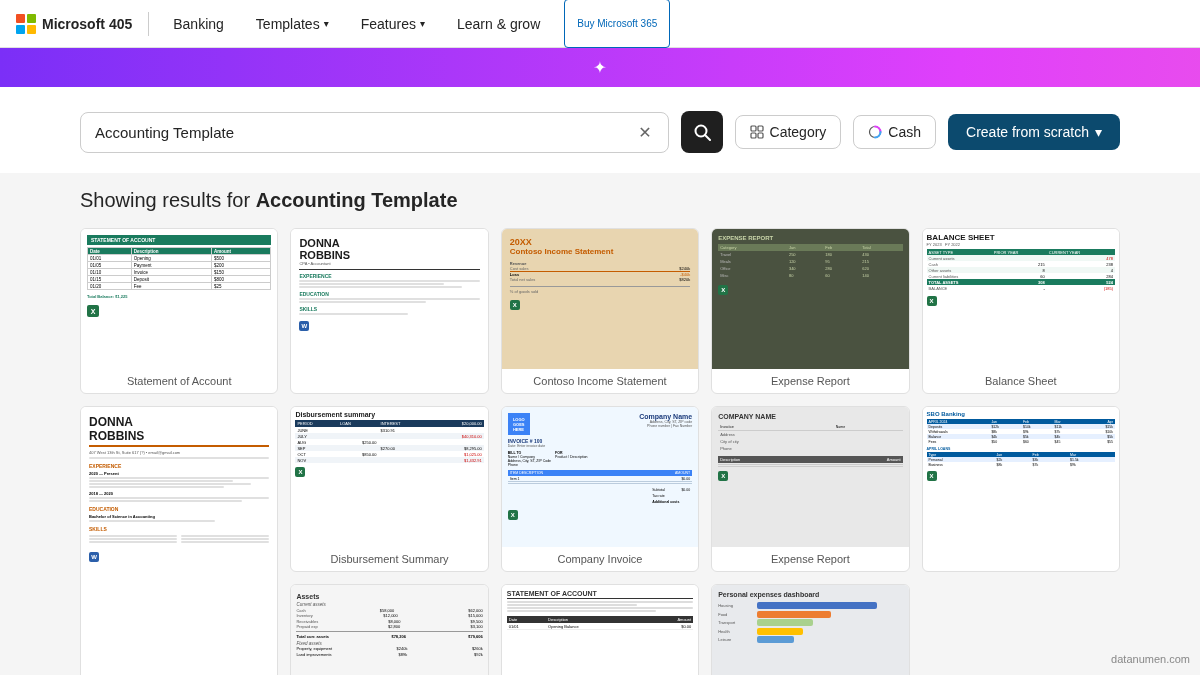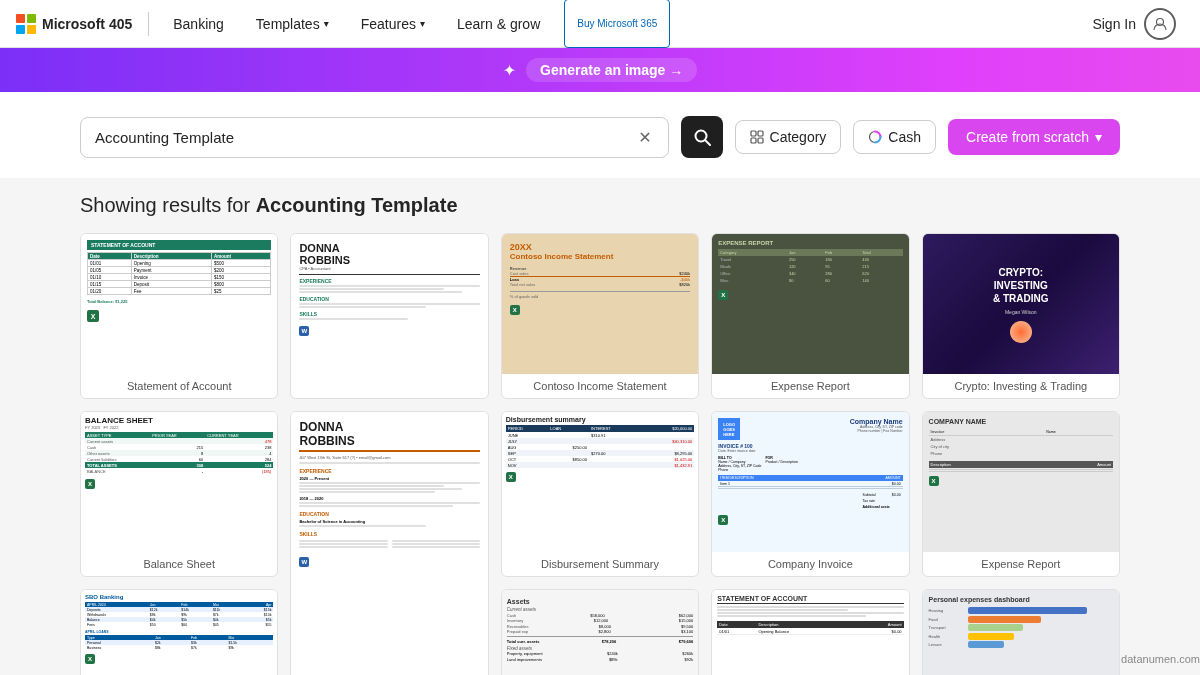--- a/index.html
+++ b/index.html
@@ -87,21 +87,21 @@
       background: #1f1f1f; border: none; border-radius: 8px;
       width: 42px; height: 42px; display: flex; align-items: center; justify-content: center;
       cursor: pointer; color: #fff; font-size: 18px;
     }
     .filter-btn {
       display: flex; align-items: center; gap: 6px;
       background: none; border: 1px solid #ccc; border-radius: 8px;
       padding: 8px 14px; font-size: 14px; color: #252525; cursor: pointer;
     }
     .create-scratch-btn {
-      background: #d946ef; color: #fff; border: none; border-radius: 8px;
+      background: #0c4a6e; color: #fff; border: none; border-radius: 8px;
       padding: 10px 18px; font-size: 14px; cursor: pointer;
       display: flex; align-items: center; gap: 6px; white-space: nowrap;
     }
 
     
     .results-section {
       padding: 16px 80px 20px;
       background: #f5f5f5;
     }
     .results-title {
@@ -142,21 +142,21 @@
     }
     .statement-header { background: #1a7b5e; color: #fff; padding: 2px 4px; font-size: 6px; font-weight: bold; display: flex; justify-content: space-between; align-items: center; }
     .table-mini { width: 100%; border-collapse: collapse; font-size: 4.5px; }
     .table-mini td { padding: 0.5px 2px; border: 0.5px solid #ccc; }
     .table-mini .th { background: #1a7b5e; color: white; font-weight: bold; }
     .resume-name { font-size: 10px; font-weight: bold; color: #1a1a1a; }
     .resume-section { font-size: 5.5px; font-weight: bold; color: #1a7b5e; margin-top: 3px; }
 
     
     .watermark {
-      position: fixed; bottom: 10px; right: 0;
+      position: fixed; bottom: 10px; right: 10px;
       font-size: 11px; color: #888; z-index: 999; margin-top: 20px;
     }
   </style>
 </head>
 <body>
 
 <nav class="top-nav">
   <div class="ms365-logo">
     <div class="logo-grid">
       <span></span>
@@ -172,34 +172,24 @@
     <span>Templates</span>
     <span class="chevron-down">▾</span>
   </div>
   <div class="nav-link-dropdown">
     <span>Features</span>
     <span class="chevron-down">▾</span>
   </div>
   <span class="nav-link">Learn &amp; grow</span>
   <button class="buy-btn">Buy Microsoft 365</button>
   <div class="nav-spacer"></div>
-  <button class="sign-in-btn">
-    <span>Sign In</span>
-    <div class="avatar-circle">
-      <svg width="16" height="16" viewBox="0 0 16 16" fill="none">
-          <circle cx="8" cy="6" r="3.5" stroke="#605e5c" stroke-width="1.2"></circle>
-          <path d="M2 14c0-3.3 2.7-6 6-6s6 2.7 6 6" stroke="#605e5c" stroke-width="1.2" fill="none"></path>
-        </svg>
-    </div>
-  </button>
 </nav>
 
 <div class="promo-banner">
   <span class="spark">✦</span>
-  <a class="promo-link">Generate an image →</a>
 </div>
 
 <div class="search-section">
   <div class="search-bar">
     <input class="search-input" type="text" value="Accounting Template" style="">
     <button class="clear-btn">✕</button>
   </div>
   <button class="search-btn">
     <svg width="18" height="18" viewBox="0 0 18 18" fill="none">
       <circle cx="8" cy="8" r="5.5" stroke="white" stroke-width="2"></circle>
@@ -391,30 +381,20 @@
           <div style="margin-top:6px;display:flex;align-items:center;gap:3px;">
             <div style="width:10px;height:10px;background:#217346;border-radius:2px;display:flex;align-items:center;justify-content:center;">
               <span style="color:white;font-size:6px;font-weight:bold;">X</span>
             </div>
           </div>
         </div>
       </div>
       <div class="card-label">Expense Report</div>
     </div>
 
-    <div class="template-card">
-      <div class="card-image">
-        <div class="preview" style="background:linear-gradient(135deg,#2d1b5e,#1a0a3e,#3d2070);display:flex;flex-direction:column;align-items:center;justify-content:center;height:100%;">
-          <div style="font-size:10px;font-weight:bold;color:white;text-align:center;line-height:1.3;">CRYPTO:<br>INVESTING<br>&amp; TRADING</div>
-          <div style="font-size:5px;color:#ccc;margin-top:4px;">Megan Wilson</div>
-          <div style="width:22px;height:22px;border-radius:50%;background:radial-gradient(circle,#ff6b35,#f7c59f);margin-top:6px;"></div>
-        </div>
-      </div>
-      <div class="card-label">Crypto: Investing &amp; Trading</div>
-    </div>
 
     <div class="template-card">
       <div class="card-image">
         <div class="preview" style="background:#fff;padding:4px;">
           <div style="font-size:8px;font-weight:bold;color:#1a1a1a;">BALANCE SHEET</div>
           <div style="font-size:4px;color:#555;margin-bottom:2px;">FY 2023 &nbsp; FY 2022</div>
           <table style="width:100%;border-collapse:collapse;font-size:4px;">
             <tbody>
                 <tr style="background:#1a7b5e;color:white;">
                   <td style="padding:0.5px 2px;">ASSET TYPE</td>

